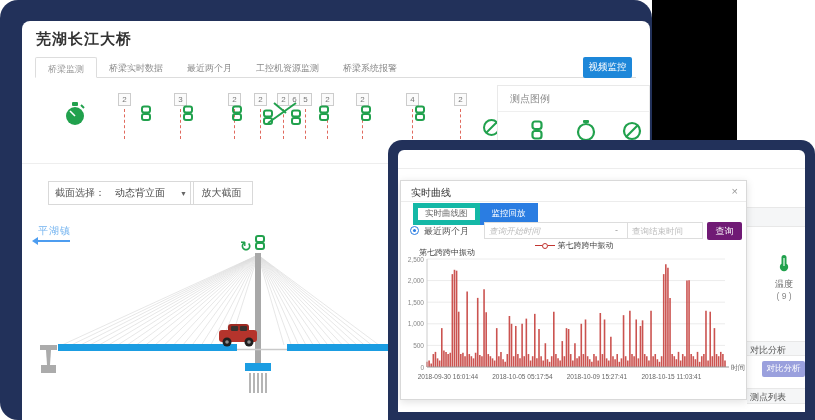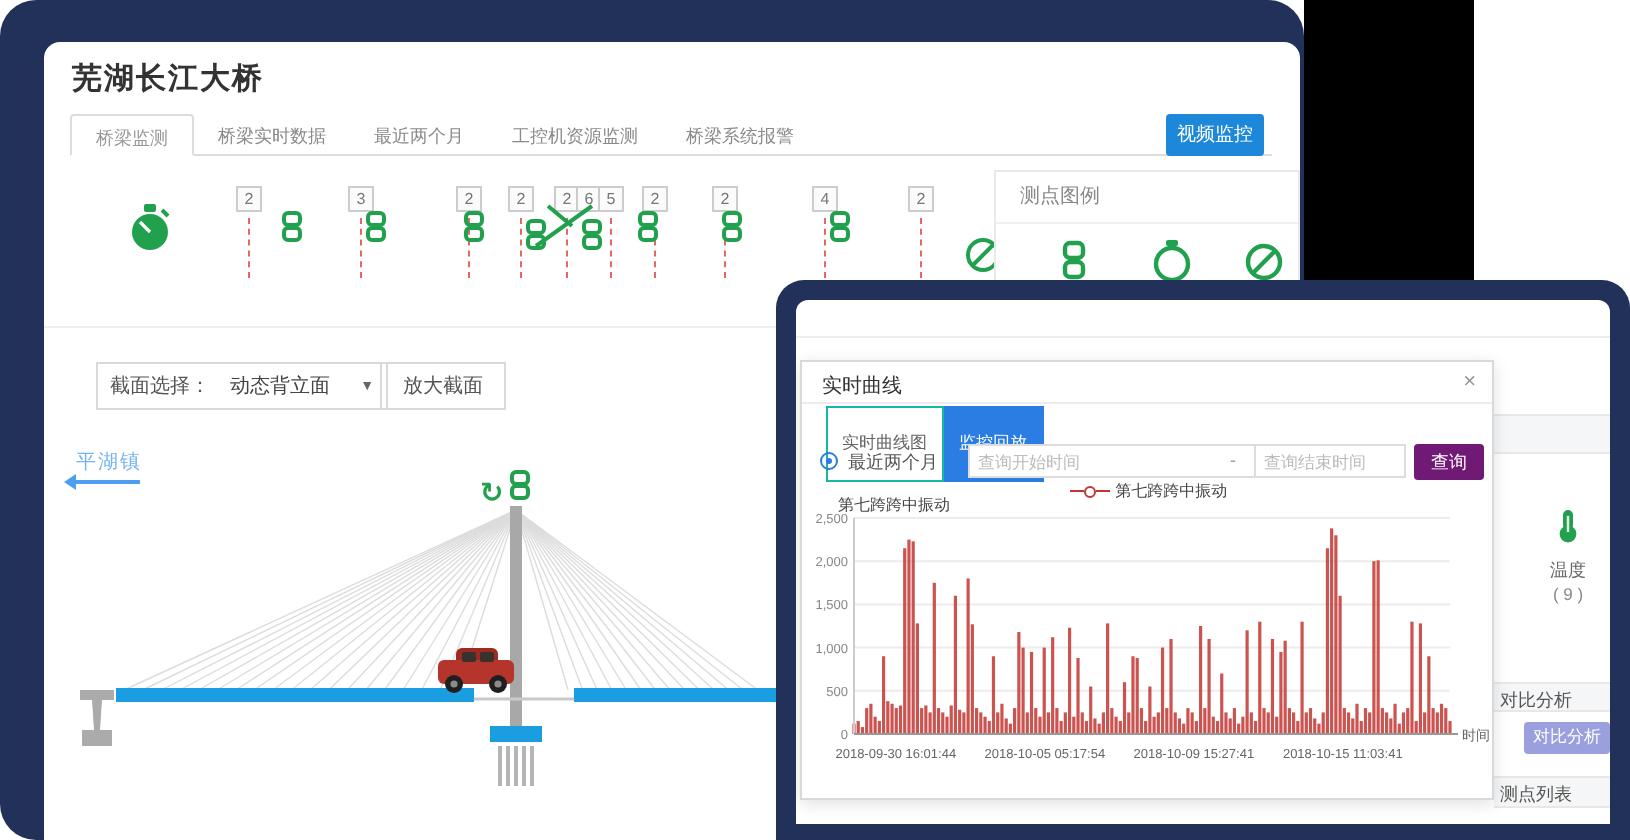--- a/index.html
+++ b/index.html
@@ -60,29 +60,29 @@
     background:#22315a; border-radius:14px 14px 0 0; padding:10px 10px 8px 10px; }
   .modal-inner { position:relative; width:407px; height:262px; background:#fff; border-radius:6px 6px 0 0; overflow:hidden; }
   .inner-topline { position:absolute; left:0; top:18px; width:100%; height:1px; background:#ededed; }
 
   .dialog { position:absolute; left:2px; top:30px; width:347px; height:220px; background:#fff;
     border:1px solid #d9d9d9; box-shadow:0 2px 8px rgba(0,0,0,0.12); }
   .dlg-header { position:relative; height:21px; border-bottom:1px solid #ececec; }
   .dlg-title { position:absolute; left:10px; top:5px; font-size:10px; color:#333; }
   .dlg-close { position:absolute; right:8px; top:4px; font-size:11px; color:#999; cursor:pointer; }
   .dlg-tabs { position:absolute; left:12px; top:22px; display:flex; }
-  .dlg-tab { font-size:8.5px; padding:12px 7px; border:1px solid #14b8a6; color:#666; cursor:pointer; }
+  .dlg-tab { font-size:8.5px; padding:0 7px; border:5px solid #14b8a6; color:#666; cursor:pointer; }
   .dlg-tab.active { background:#2a7de2; border-color:#2a7de2; color:#fff; }
   .dlg-controls { position:absolute; left:0; top:40px; width:100%; height:20px; }
   .radio { position:absolute; left:9px; top:5px; width:9px; height:9px; border:1px solid #2a7de2; border-radius:50%; cursor:pointer; }
   .radio:after { content:""; position:absolute; left:2px; top:2px; width:3px; height:3px; background:#2a7de2; border-radius:50%; }
   .radio-label { position:absolute; left:23px; top:4px; font-size:9px; color:#555; }
   .dt-input { position:absolute; top:1px; height:17px; border:1px solid #ddd; font-size:8.5px; color:#555; padding:0 4px; outline:none; }
   .dt-input::placeholder { color:#bcbcbc; }
-  #input-start { left:83px; width:144px; }
+  #input-start { left:83px; width:144px;font-style:italic; }
   #input-end { left:226px; width:76px; }
   .range-sep { position:absolute; left:214px; top:4px; font-size:9px; color:#999; }
   .search-btn { position:absolute; left:306px; top:1px; width:35px; height:18px; background:#701a75; color:#fff;
     font-size:9px; border:none; border-radius:2px; display:flex; align-items:center; justify-content:center; cursor:pointer; }
   .dlg-legend { position:absolute; left:0; top:59px; width:347px; text-align:center; font-size:8px; color:#444; }
   .lg-line { display:inline-block; width:7px; height:1px; background:#c23531; vertical-align:middle; }
   .lg-ring { display:inline-block; width:6px; height:6px; border:1px solid #c23531; border-radius:50%; vertical-align:middle; }
   .chart-title { position:absolute; left:18px; top:66px; font-size:8px; color:#444; }
   .chart-wrap { position:absolute; left:2px; top:74px; }
 

